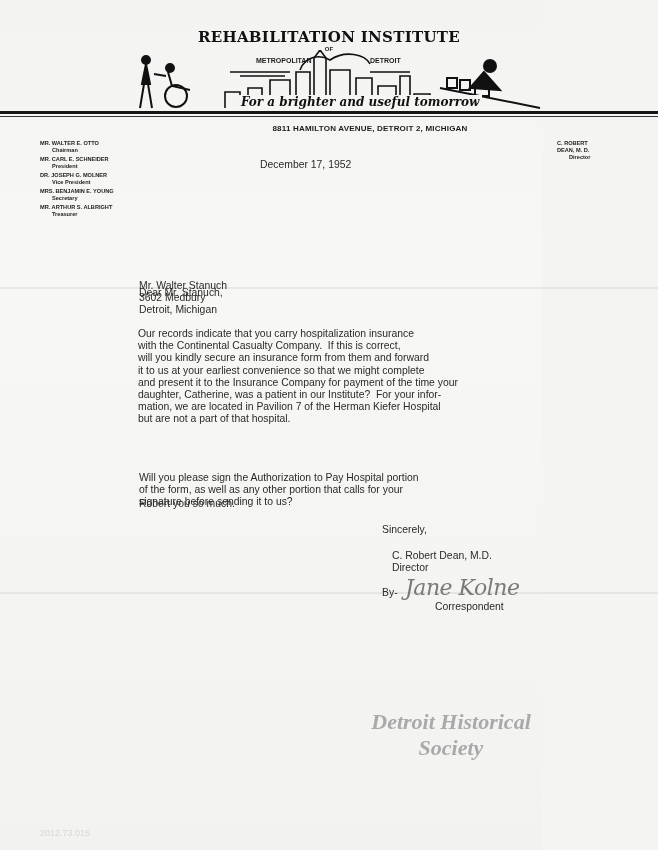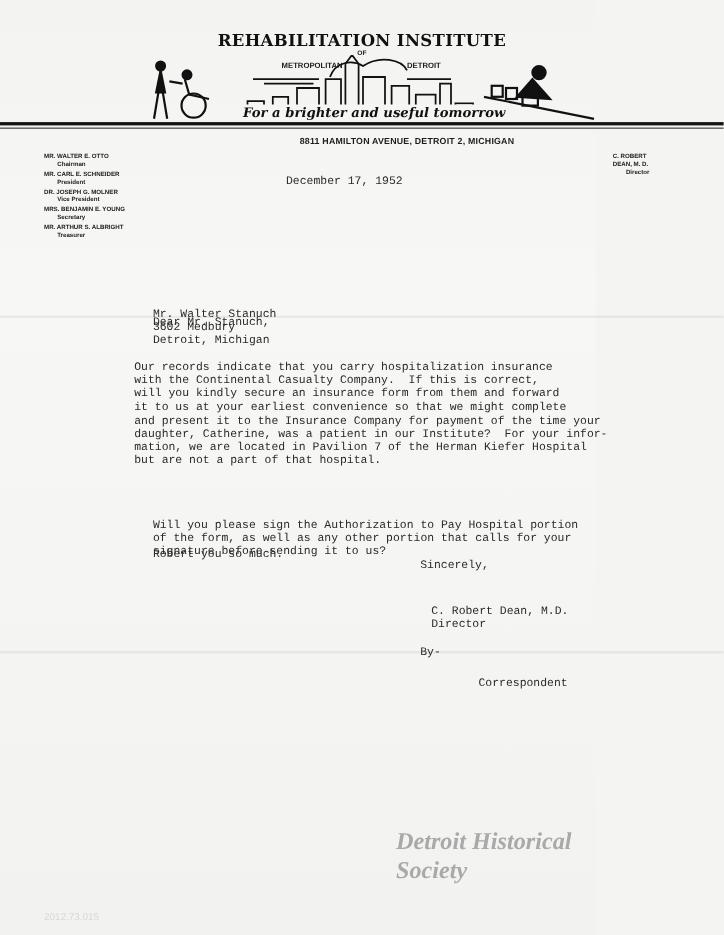--- a/index.html
+++ b/index.html
@@ -21,60 +21,60 @@
   
   .lh-title {
     position: absolute; left: 0; width: 658px; top: 28px; text-align: center;
     font-family: "DejaVu Serif", serif; font-weight: bold; font-size: 15px; letter-spacing: 0.3px; color: #111;
   }
   .lh-of { position: absolute; left: 0; width: 658px; top: 46px; text-align: center; font-size: 6px; font-weight: bold; }
   .lh-metro { position: absolute; left: 256px; top: 57px; font-size: 7px; font-weight: bold; }
   .lh-detroit { position: absolute; left: 370px; top: 57px; font-size: 7px; font-weight: bold; }
   .lh-art { position: absolute; left: 0; top: 50px; width: 658px; height: 60px; }
   .lh-motto {
-    position: absolute; left: 218px; top: 95px;
+    position: absolute; left: 238px; top: 95px;
     font-family: "DejaVu Serif", serif; font-style: italic; font-weight: bold; font-size: 12px; color: #111;
     background: #f5f5f3; padding: 0 3px;
   }
   .lh-rule1 { position: absolute; left: 0; top: 111px; width: 658px; height: 3px; background: #151515; }
   .lh-rule2 { position: absolute; left: 0; top: 116px; width: 658px; height: 1px; background: #333; }
   .lh-address {
     position: absolute; left: 0; width: 658px; top: 124px; text-align: center;
     font-size: 8px; font-weight: bold; letter-spacing: 0.2px; padding-left: 41px;
   }
 
   .officers { position: absolute; left: 40px; top: 140px; }
   .officer { margin-bottom: 2px; }
   .officer .nm { font-size: 5.6px; font-weight: bold; line-height: 7px; display: block; }
   .officer .rl { font-size: 5.6px; font-weight: bold; line-height: 7px; display: block; padding-left: 12px; }
 
   .director { position: absolute; left: 557px; top: 140px; }
   .director .nm { font-size: 5.6px; font-weight: bold; line-height: 7px; display: block; }
   .director .rl { font-size: 5.6px; font-weight: bold; line-height: 7px; display: block; padding-left: 12px; }
 
   
-  .tw { font-family: Liberation Mono, monospace; font-size: 10.4px; line-height: 12.2px; color: #2a2a2a; white-space: pre; }
+  .tw { font-family: Liberation Sans, sans-serif; font-size: 10.4px; line-height: 12.2px; color: #2a2a2a; white-space: pre; }
   .date { position: absolute; left: 260px; top: 159px; }
   .addr { position: absolute; left: 139px; top: 249px; margin-top: 31px; }
   .salut { position: absolute; left: 139px; top: 287px; }
-  .p1 { position: absolute; left: 122px; top: 328px; }
+  .p1 { position: absolute; left: 138px; top: 328px; }
   .p2 { position: absolute; left: 139px; top: 428px; margin-top: 44px; }
   .p3 { position: absolute; left: 139px; top: 498px; }
-  .closing { position: absolute; left: 382px; top: 508px; }
+  .closing { position: absolute; left: 382px; top: 524px; }
   .sig-name { position: absolute; left: 392px; top: 550px; }
   .sig-by { position: absolute; left: 382px; top: 587px; }
-  .sig-role { position: absolute; left: 435px; top: 616px; }
+  .sig-role { position: absolute; left: 435px; top: 601px; }
   .signature {
     position: absolute; left: 405px; top: 575px;
     font-family: "DejaVu Serif", serif; font-style: italic; font-size: 22px; color: #7a7a78; letter-spacing: -0.5px;
   }
 
   .watermark {
-    position: absolute; left: 360px; top: 752px;
-    font-family: "Liberation Serif", serif; font-style: italic; font-weight: bold; font-size: 22px; color: #a9a9a9;
+    position: absolute; left: 360px; top: 709px;
+    font-family: "Liberation Serif", serif; font-style: italic; font-weight: bold; font-size: 22px; color: #a9a9a9; text-align: center;
   }
   .pencil { position: absolute; left: 40px; top: 828px; font-size: 9px; color: #d8d8d8; font-family: "Liberation Sans", sans-serif; text-align: center; }
 </style>
 </head>
 <body>
 
 <div class="paper">
   <div class="fold f1"></div>
   <div class="fold f2"></div>
 
@@ -160,18 +160,19 @@
 daughter, Catherine, was a patient in our Institute?  For your infor-
 mation, we are located in Pavilion 7 of the Herman Kiefer Hospital
 but are not a part of that hospital.</div>
   <div class="tw p2">Will you please sign the Authorization to Pay Hospital portion
 of the form, as well as any other portion that calls for your
 signature before sending it to us?</div>
   <div class="tw p3">Robert you so much.</div>
   <div class="tw closing">Sincerely,</div>
   <div class="tw sig-name">C. Robert Dean, M.D.
 Director</div>
+  <div class="signature">Jane Kolne</div>
   <div class="tw sig-by">By-</div>
   <div class="tw sig-role">Correspondent</div>
 
   <div class="watermark">Detroit Historical Society</div>
   <div class="pencil">2012.73.015</div>
 </div>
 
 </body></html>

